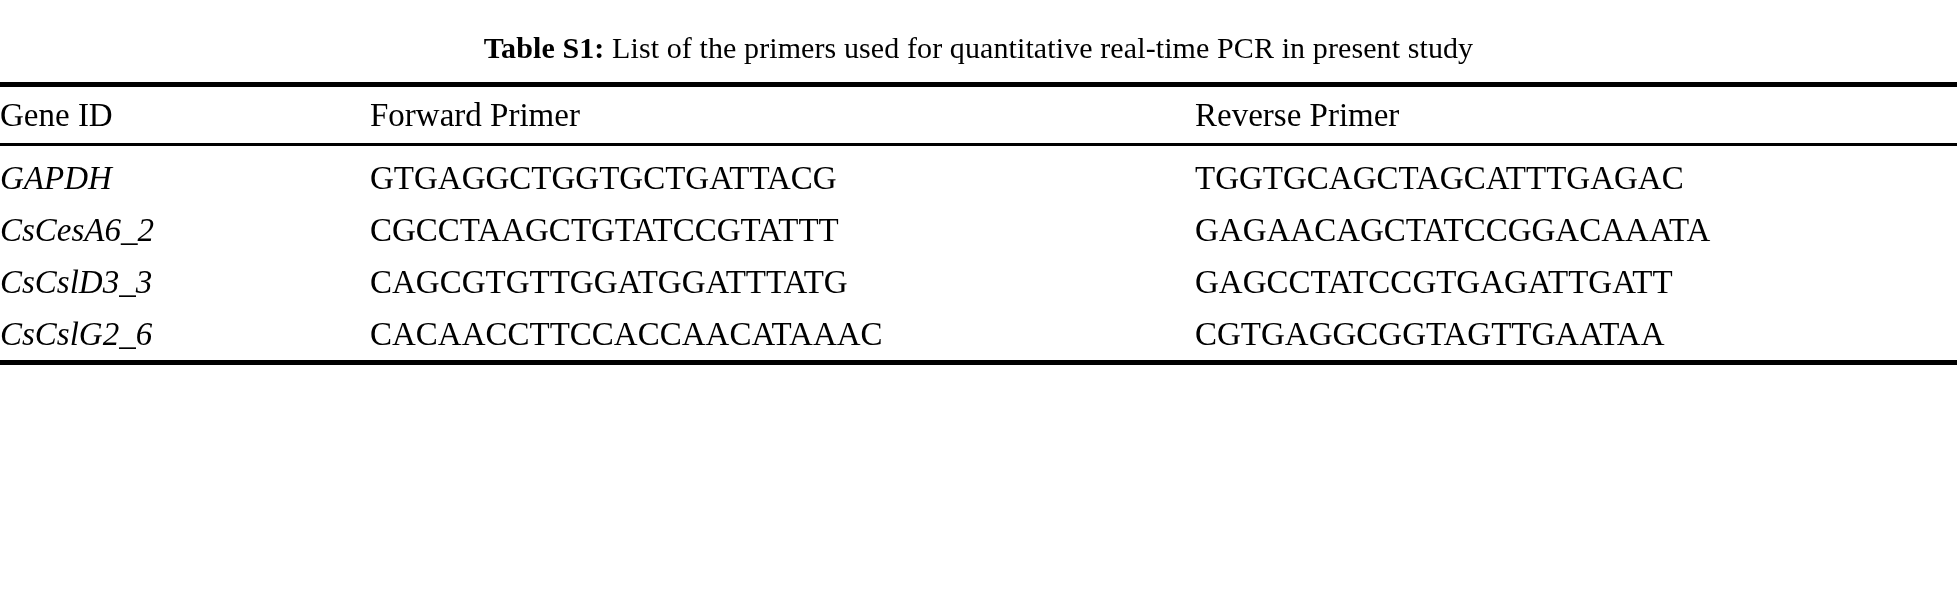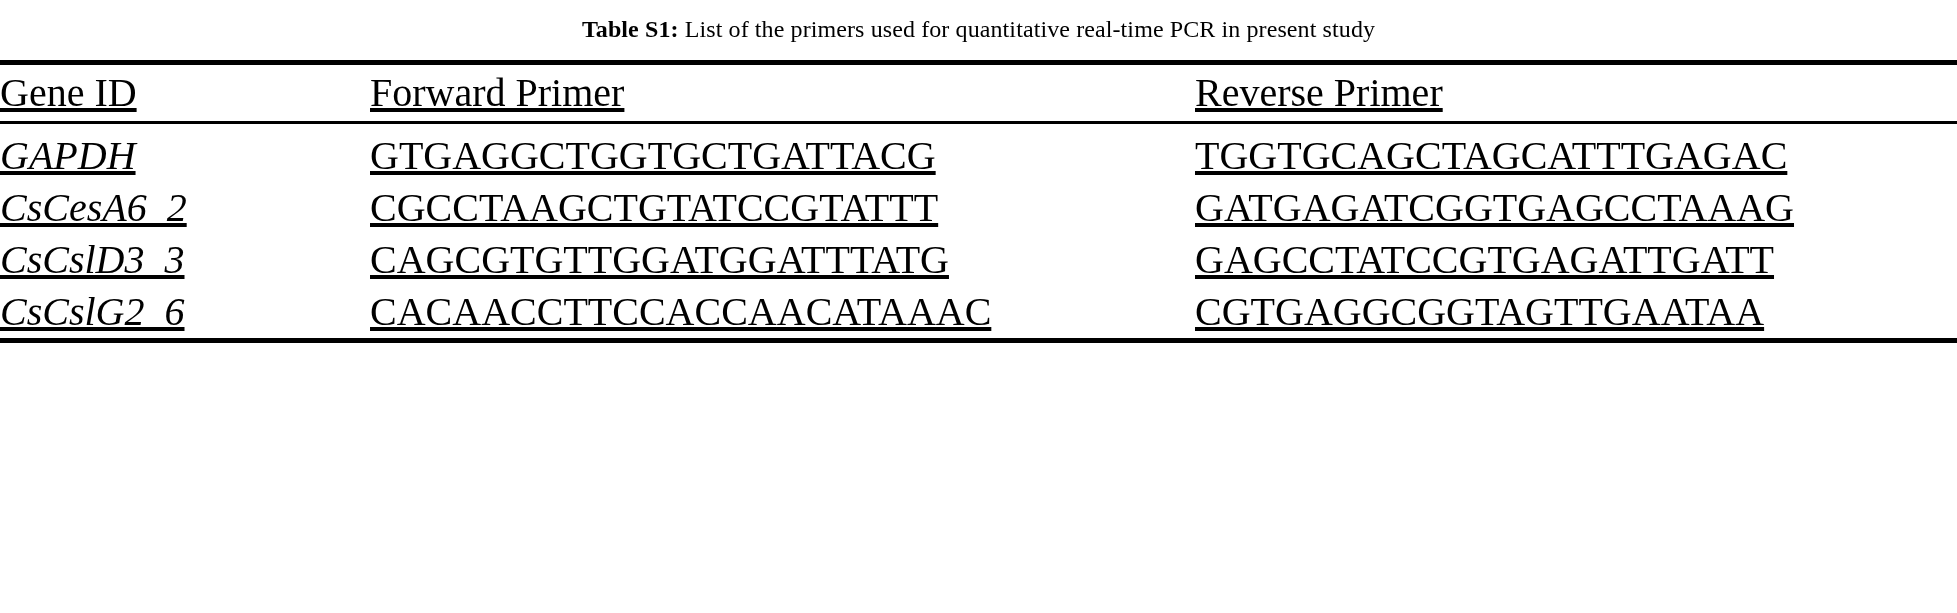--- a/index.html
+++ b/index.html
@@ -20,25 +20,26 @@
     position: relative;
     width: 1957px;
     height: 613px;
     box-sizing: border-box;
   }
 
   
   .caption {
     width: 100%;
     text-align: center;
-    font-size: 24px;
+    font-size: 30px;
     line-height: 1.1;
-    padding-top: 16px;
+    padding-top: 0;
     white-space: nowrap;
     letter-spacing: 0.1px;
+    margin-top: 31px;
   }
   .caption-label {
     font-weight: bold;
   }
   .caption-text {
     font-weight: normal;
   }
 
   
   .rule-top {
@@ -53,22 +54,21 @@
   .rule-bottom {
     height: 0;
     border-top: 5px solid #000000;
   }
 
   
   table.primer-table {
     width: 100%;
     border-collapse: collapse;
     table-layout: fixed;
-    font-size: 40px;
-    text-decoration: underline;
+    font-size: 33px;
   }
   table.primer-table col.c-gene   { width: 370px; }
   table.primer-table col.c-fwd    { width: 825px; }
   table.primer-table col.c-rev    { width: 762px; }
 
   table.primer-table th,
   table.primer-table td {
     text-align: left;
     vertical-align: baseline;
     padding: 0;
@@ -137,21 +137,21 @@
     </colgroup>
     <tbody>
       <tr>
         <td class="cell-pad-gene gene-id">GAPDH</td>
         <td class="cell-pad-fwd seq">GTGAGGCTGGTGCTGATTACG</td>
         <td class="cell-pad-rev seq">TGGTGCAGCTAGCATTTGAGAC</td>
       </tr>
       <tr>
         <td class="cell-pad-gene gene-id">CsCesA6_2</td>
         <td class="cell-pad-fwd seq">CGCCTAAGCTGTATCCGTATTT</td>
-        <td class="cell-pad-rev seq">GATGAGATCGGTGAGCCTAAAG</td>
+        <td class="cell-pad-rev seq">GAGAACAGCTATCCGGACAAATA</td>
       </tr>
       <tr>
         <td class="cell-pad-gene gene-id">CsCslD3_3</td>
         <td class="cell-pad-fwd seq">CAGCGTGTTGGATGGATTTATG</td>
         <td class="cell-pad-rev seq">GAGCCTATCCGTGAGATTGATT</td>
       </tr>
       <tr>
         <td class="cell-pad-gene gene-id">CsCslG2_6</td>
         <td class="cell-pad-fwd seq">CACAACCTTCCACCAACATAAAC</td>
         <td class="cell-pad-rev seq">CGTGAGGCGGTAGTTGAATAA</td>

